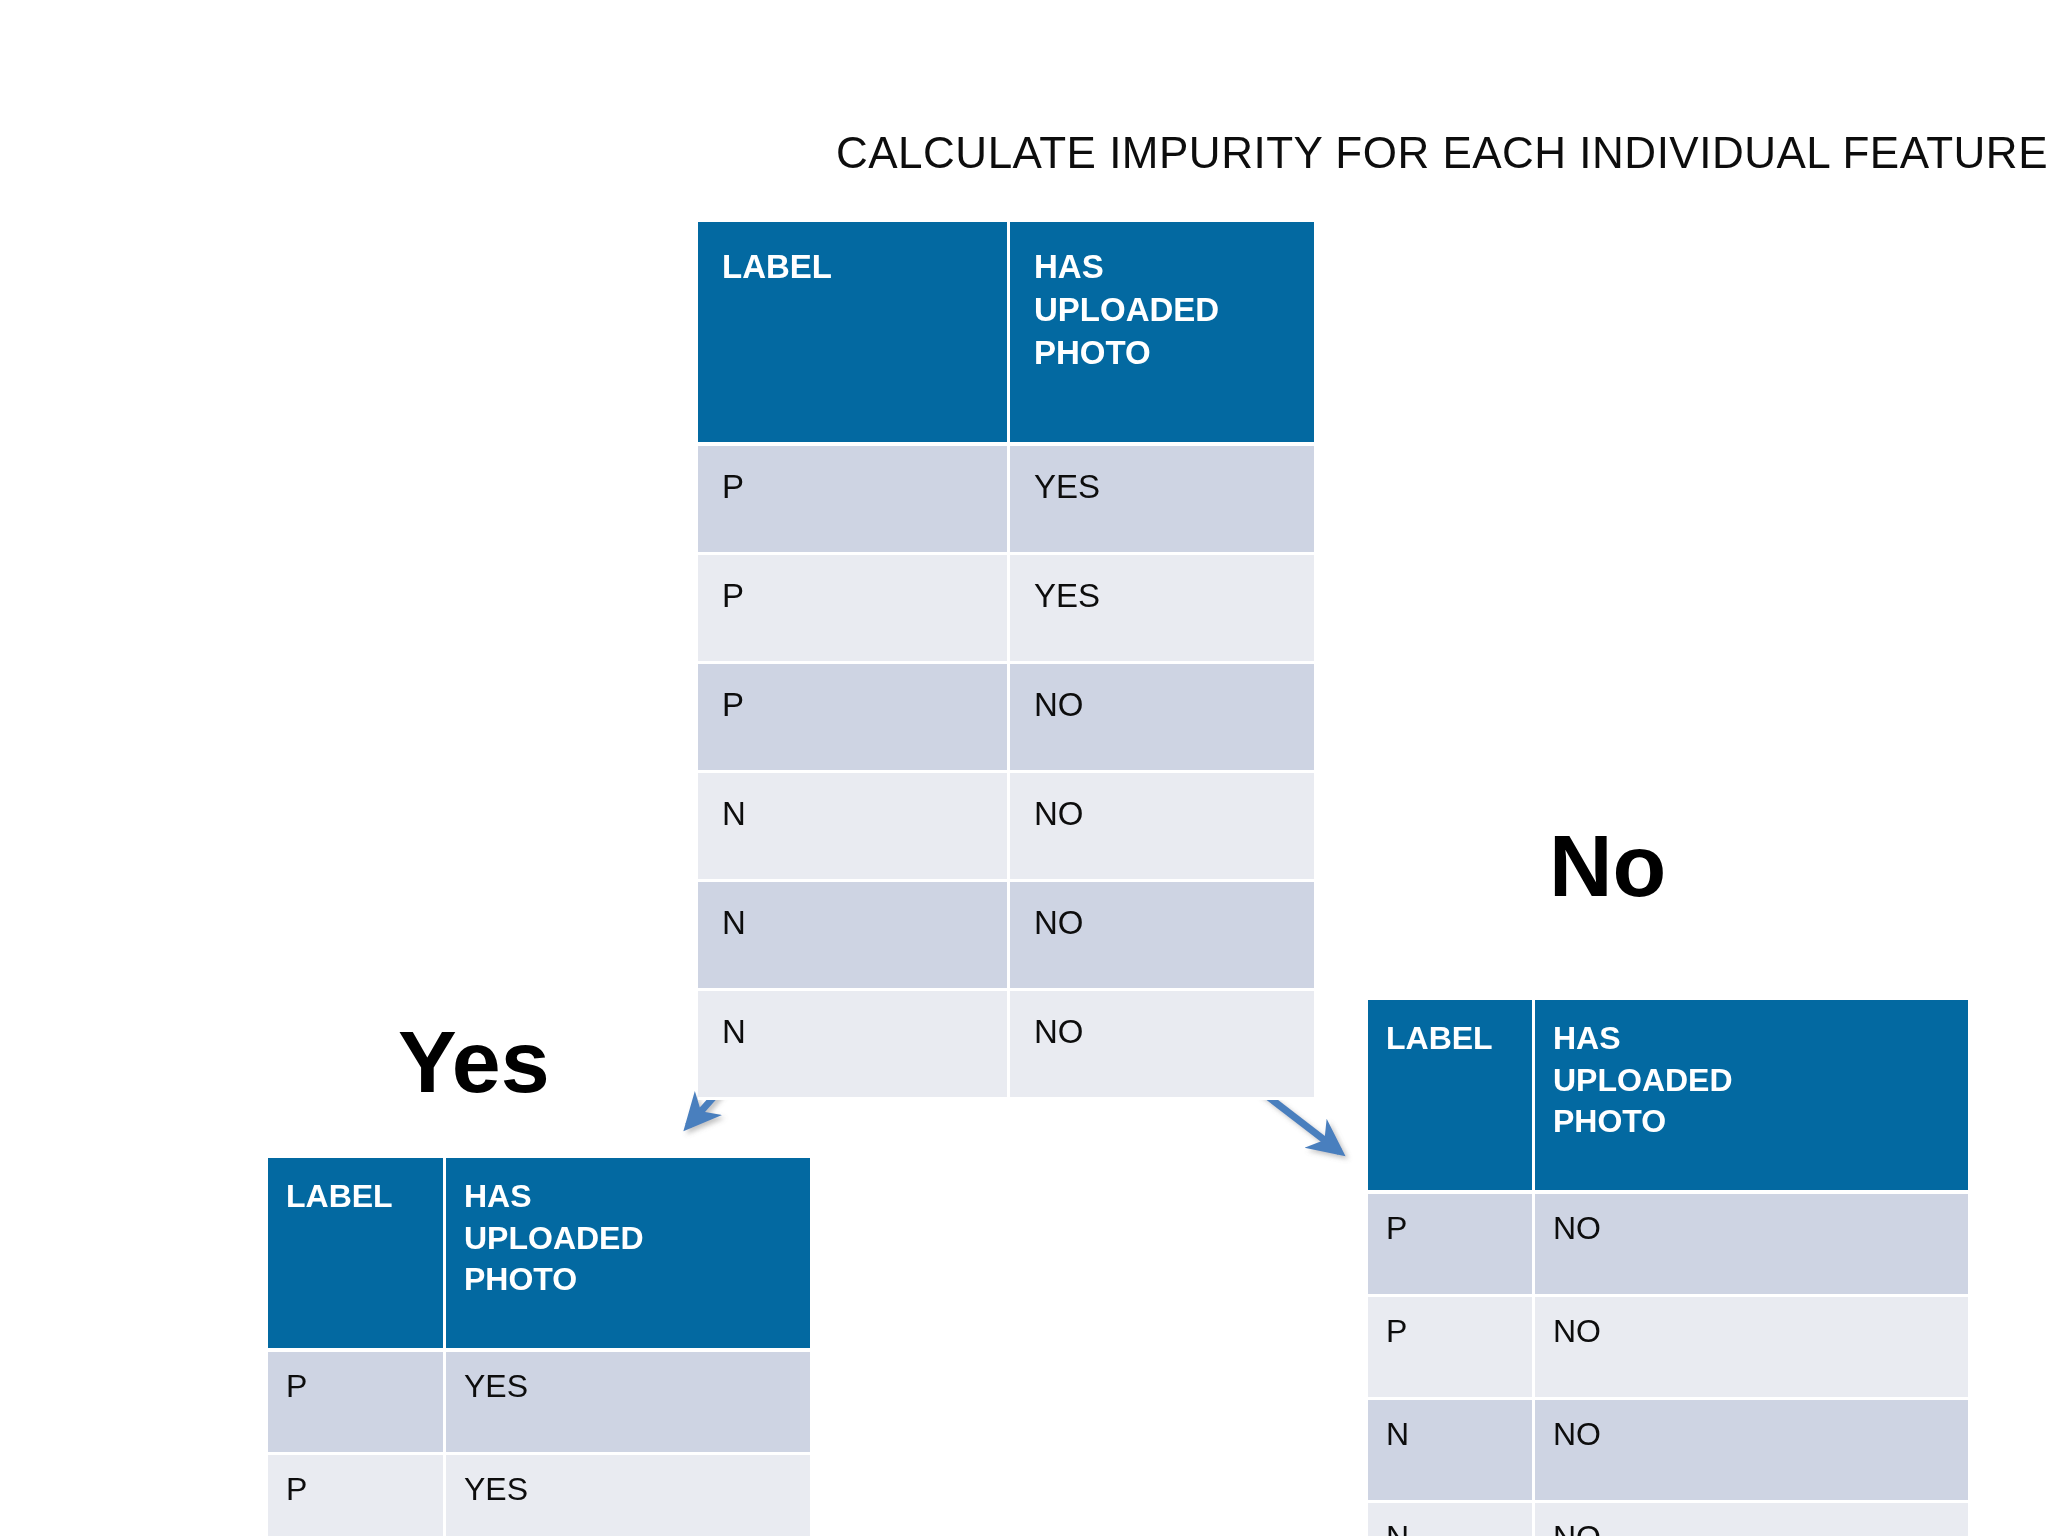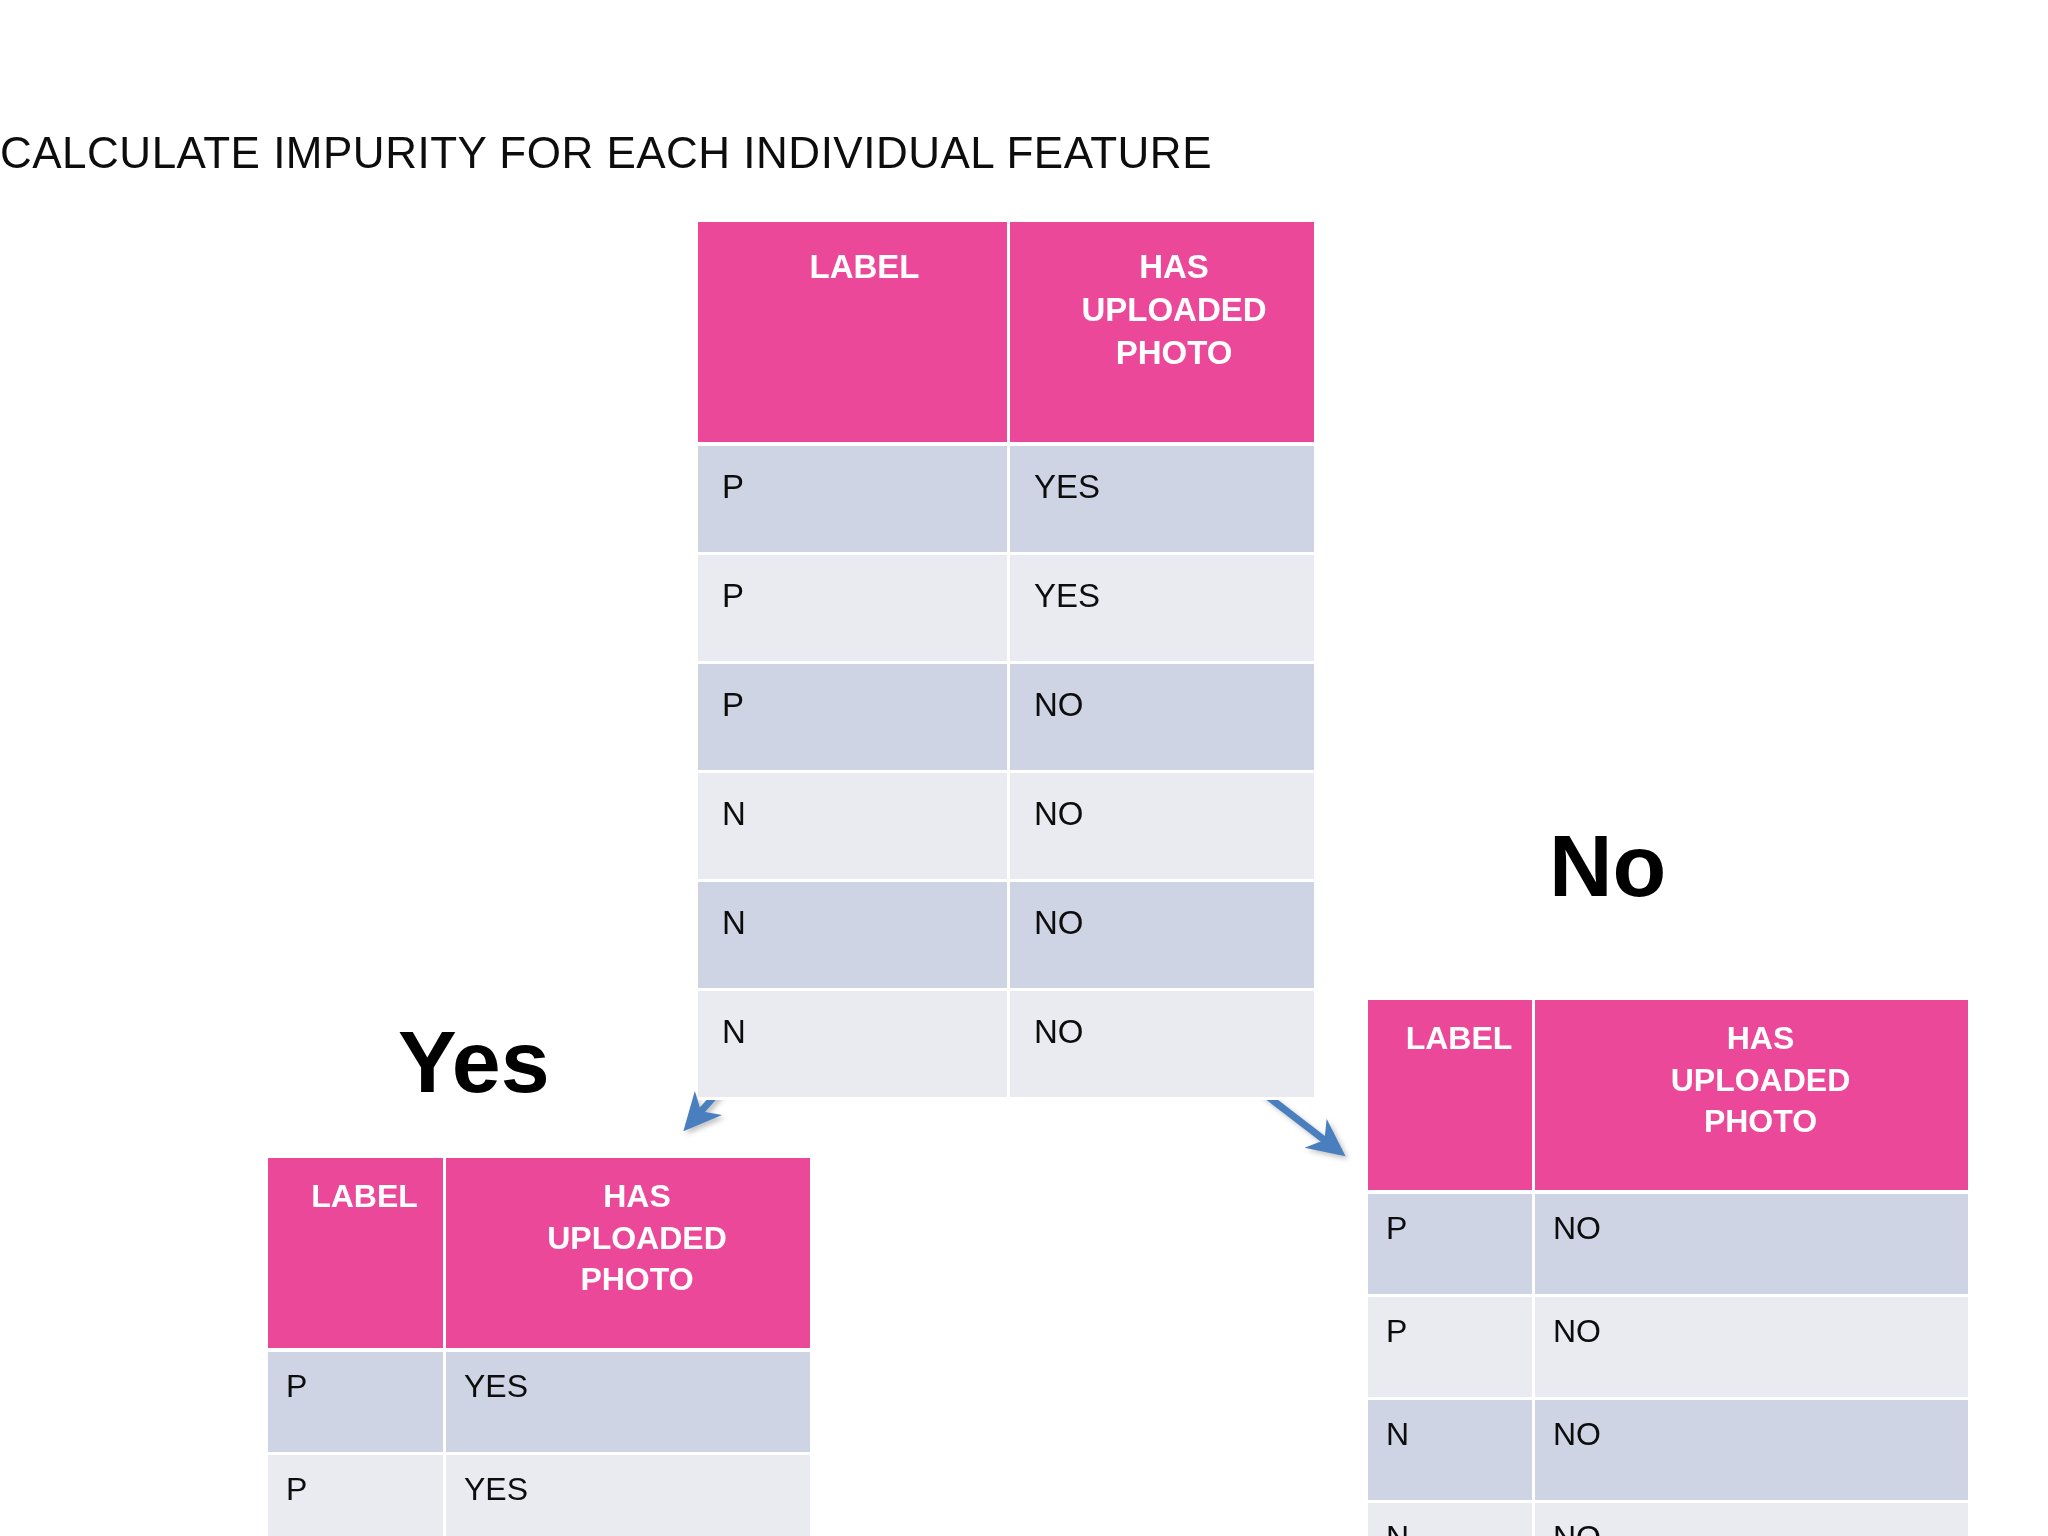--- a/index.html
+++ b/index.html
@@ -15,21 +15,21 @@
     font-family: "Liberation Sans", sans-serif;
     -webkit-font-smoothing: antialiased;
   }
 
   
   .slide-title {
     position: absolute;
     left: 0;
     top: 128px;
     width: 2048px;
-    text-align: left;
+    text-align: right;
     font-size: 44px;
     font-weight: 400;
     letter-spacing: 0.5px;
     color: #0d0d0d;
     font-family: "Liberation Sans", sans-serif;
     white-space: nowrap;
   }
 
   
   .ptable {
@@ -40,24 +40,24 @@
     font-family: "Liberation Sans", sans-serif;
   }
   .ptable td,
   .ptable th {
     vertical-align: top;
     padding: 0;
     margin: 0;
   }
 
   .hdr-cell {
-    background: #ec4899;
+    background: #0369a1;
     color: #ffffff;
     font-weight: bold;
-    text-align: center;
+    text-align: left;
     border-right: 3px solid #ffffff;
     border-bottom: 4px solid #ffffff;
     line-height: 1.30;
   }
   .hdr-cell.last { border-right: none; }
 
   .body-cell {
     color: #0d0d0d;
     font-weight: 400;
     text-align: left;

